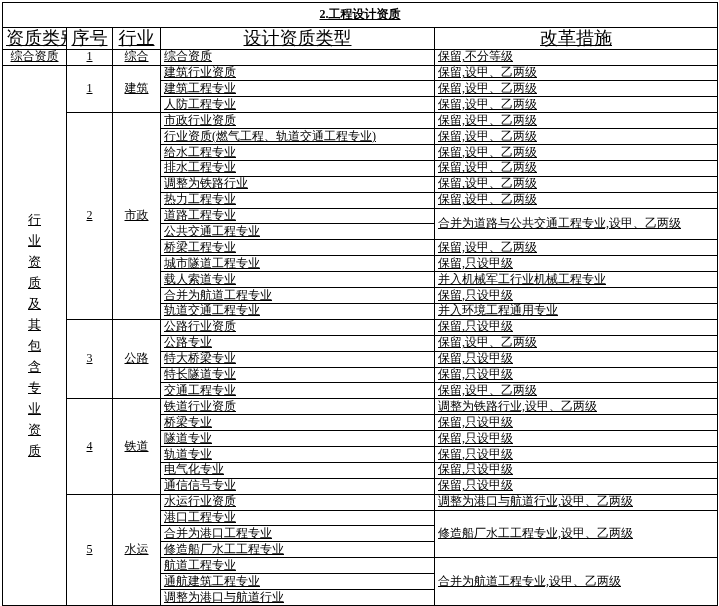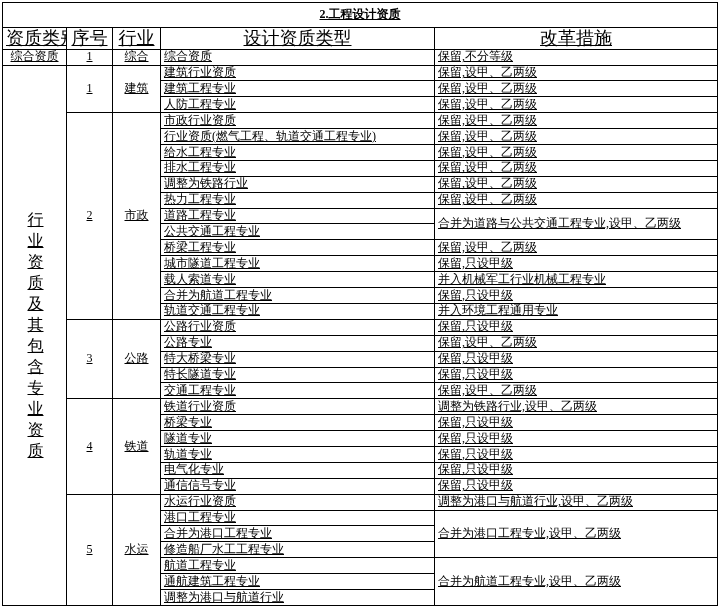--- a/index.html
+++ b/index.html
@@ -44,21 +44,21 @@
   }
   tr.data-row td {
     height: 14.9px;
   }
   td.c-center { text-align: center; }
   td.c-left { text-align: left; }
   td.vcell { white-space: normal; }
   .vlabel {
     width: 14px;
     margin: 0 auto;
-    font-size: 16px;
+    font-size: 13px;
     line-height: 21px;
     word-break: break-all;
     text-align: center;
     white-space: normal;
   }
 </style>
 </head>
 <body>
 
 <table class="qual-table">
@@ -214,21 +214,21 @@
     </tr>
 
     <tr class="data-row">
       <td class="c-center" rowspan="7">5</td>
       <td class="c-center" rowspan="7">水运</td>
       <td class="c-left">水运行业资质</td>
       <td class="c-left">调整为港口与航道行业,设甲、乙两级</td>
     </tr>
     <tr class="data-row">
       <td class="c-left">港口工程专业</td>
-      <td class="c-left" rowspan="3">合并为港口工程专业,设甲、乙两级</td>
+      <td class="c-left" rowspan="3">修造船厂水工工程专业,设甲、乙两级</td>
     </tr>
     <tr class="data-row">
       <td class="c-left">合并为港口工程专业</td>
     </tr>
     <tr class="data-row">
       <td class="c-left">修造船厂水工工程专业</td>
     </tr>
     <tr class="data-row">
       <td class="c-left">航道工程专业</td>
       <td class="c-left" rowspan="3">合并为航道工程专业,设甲、乙两级</td>

